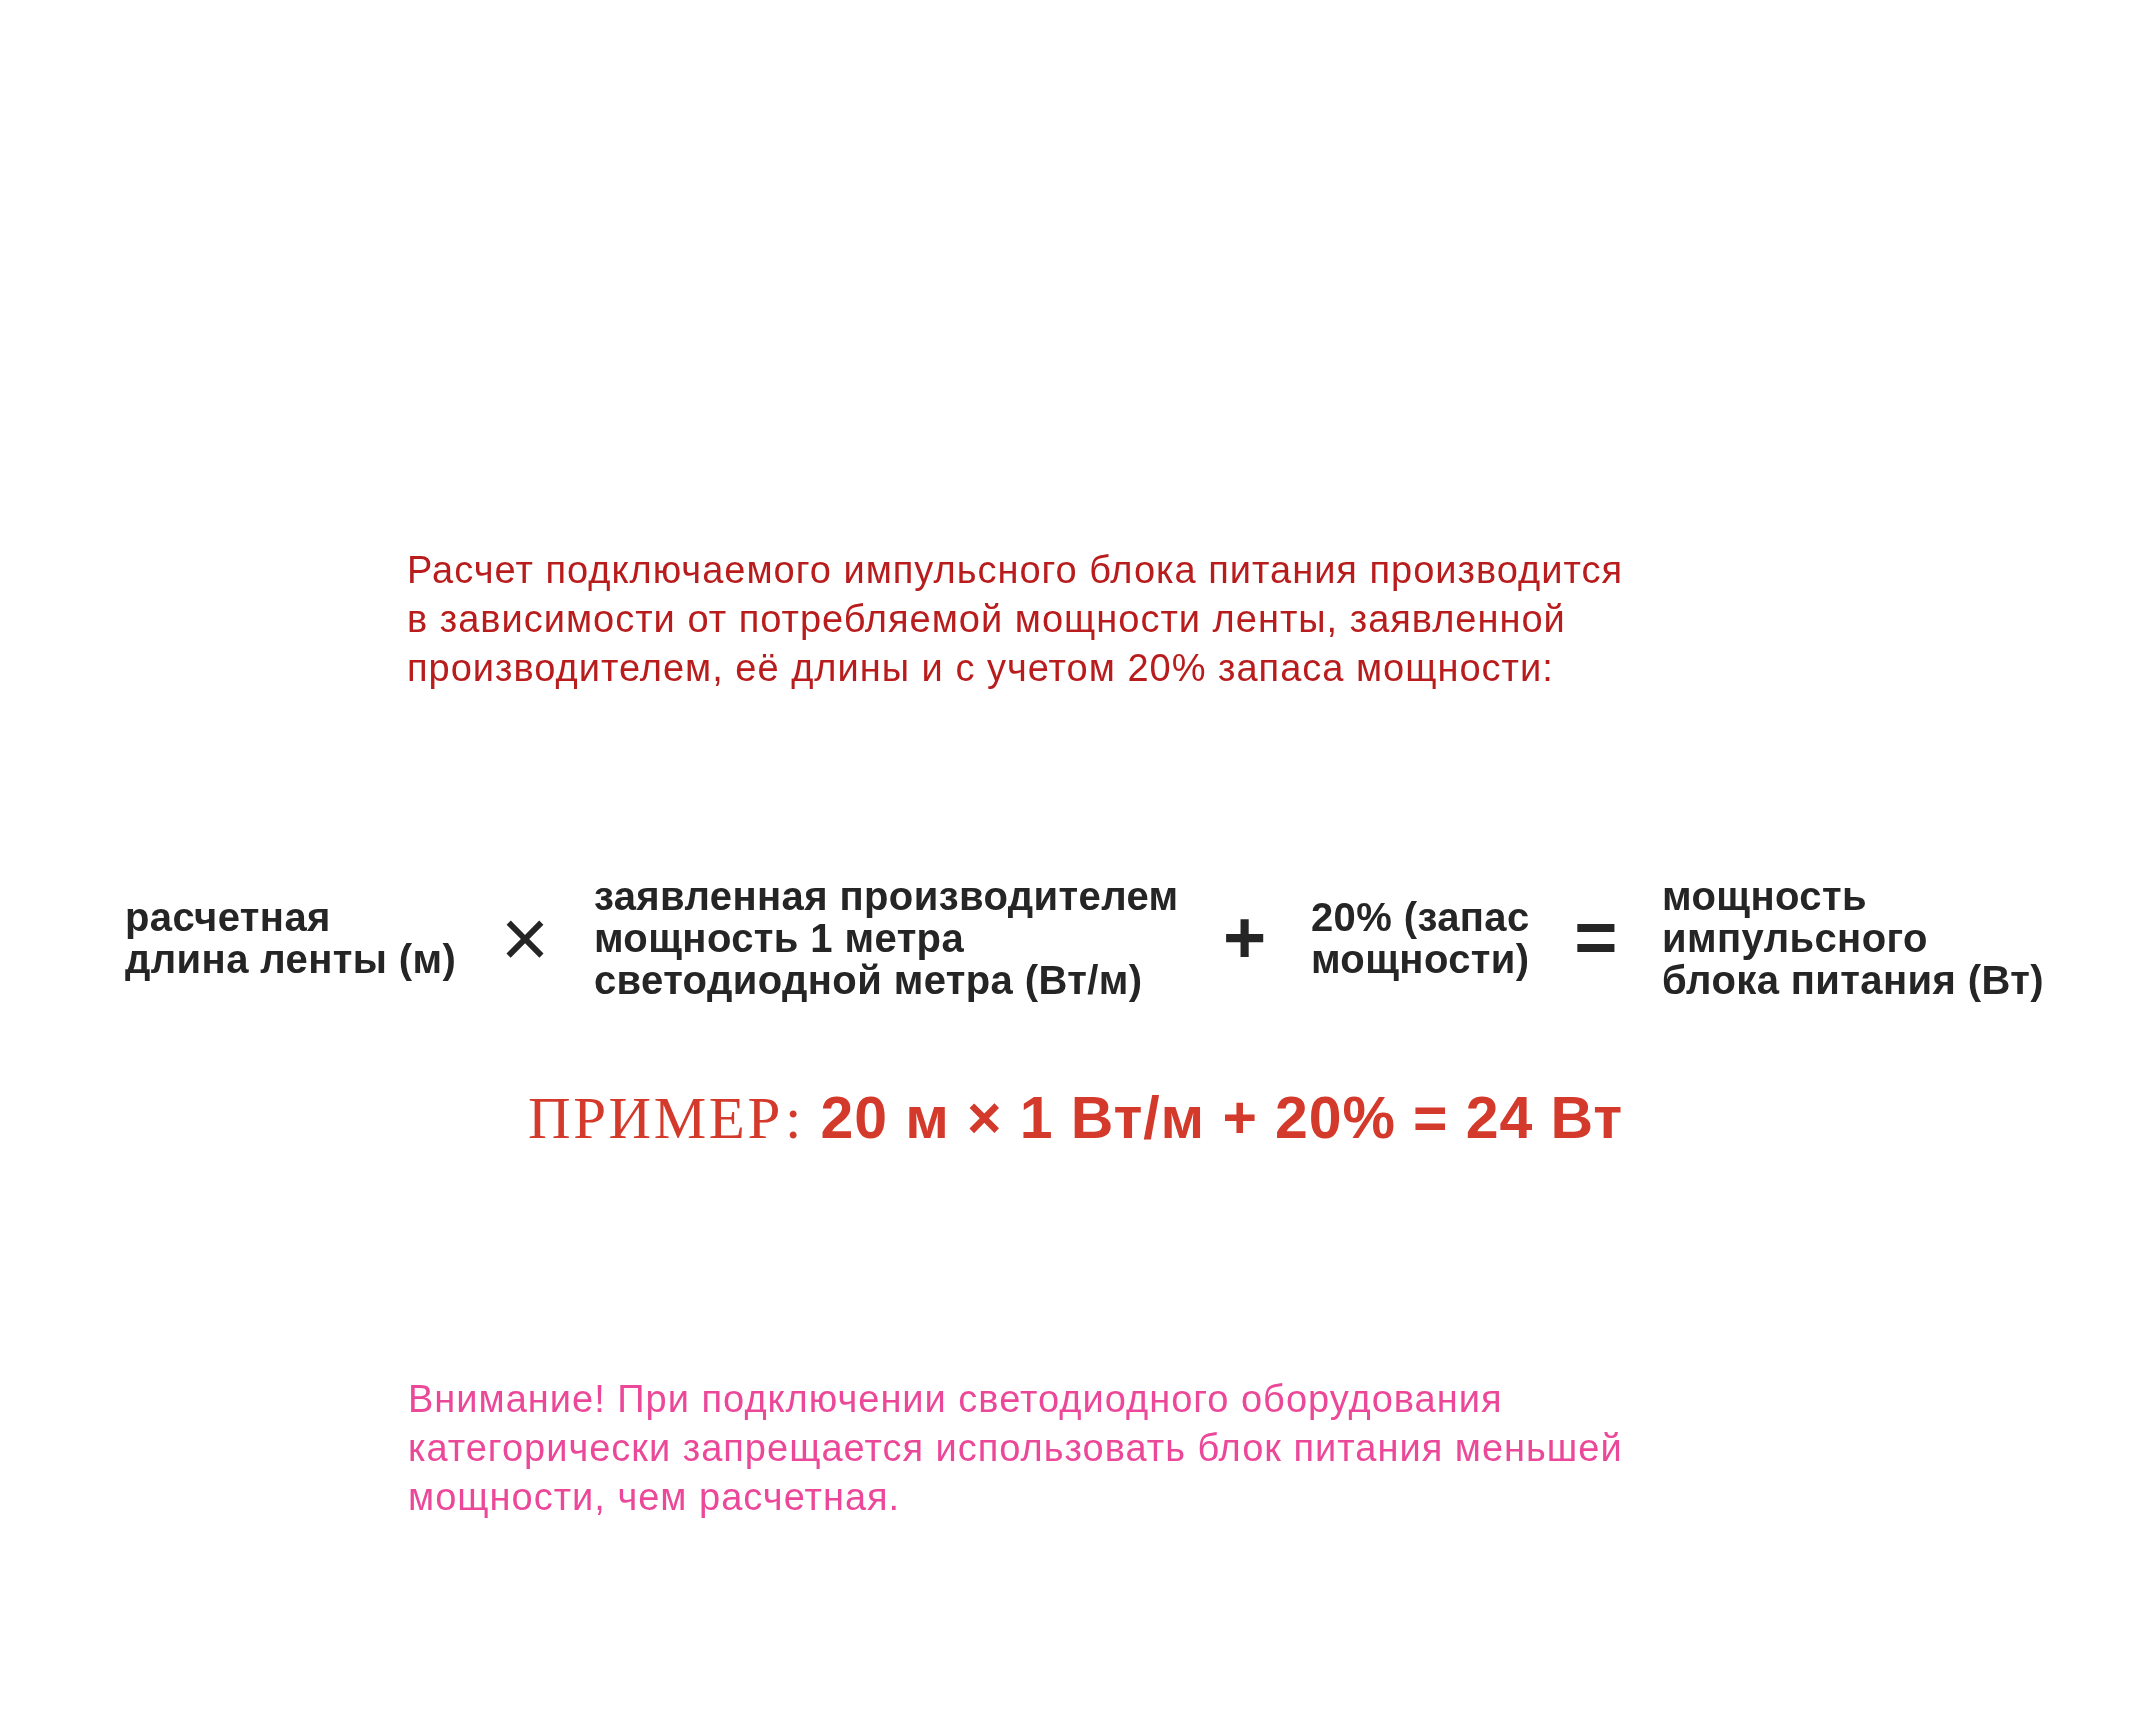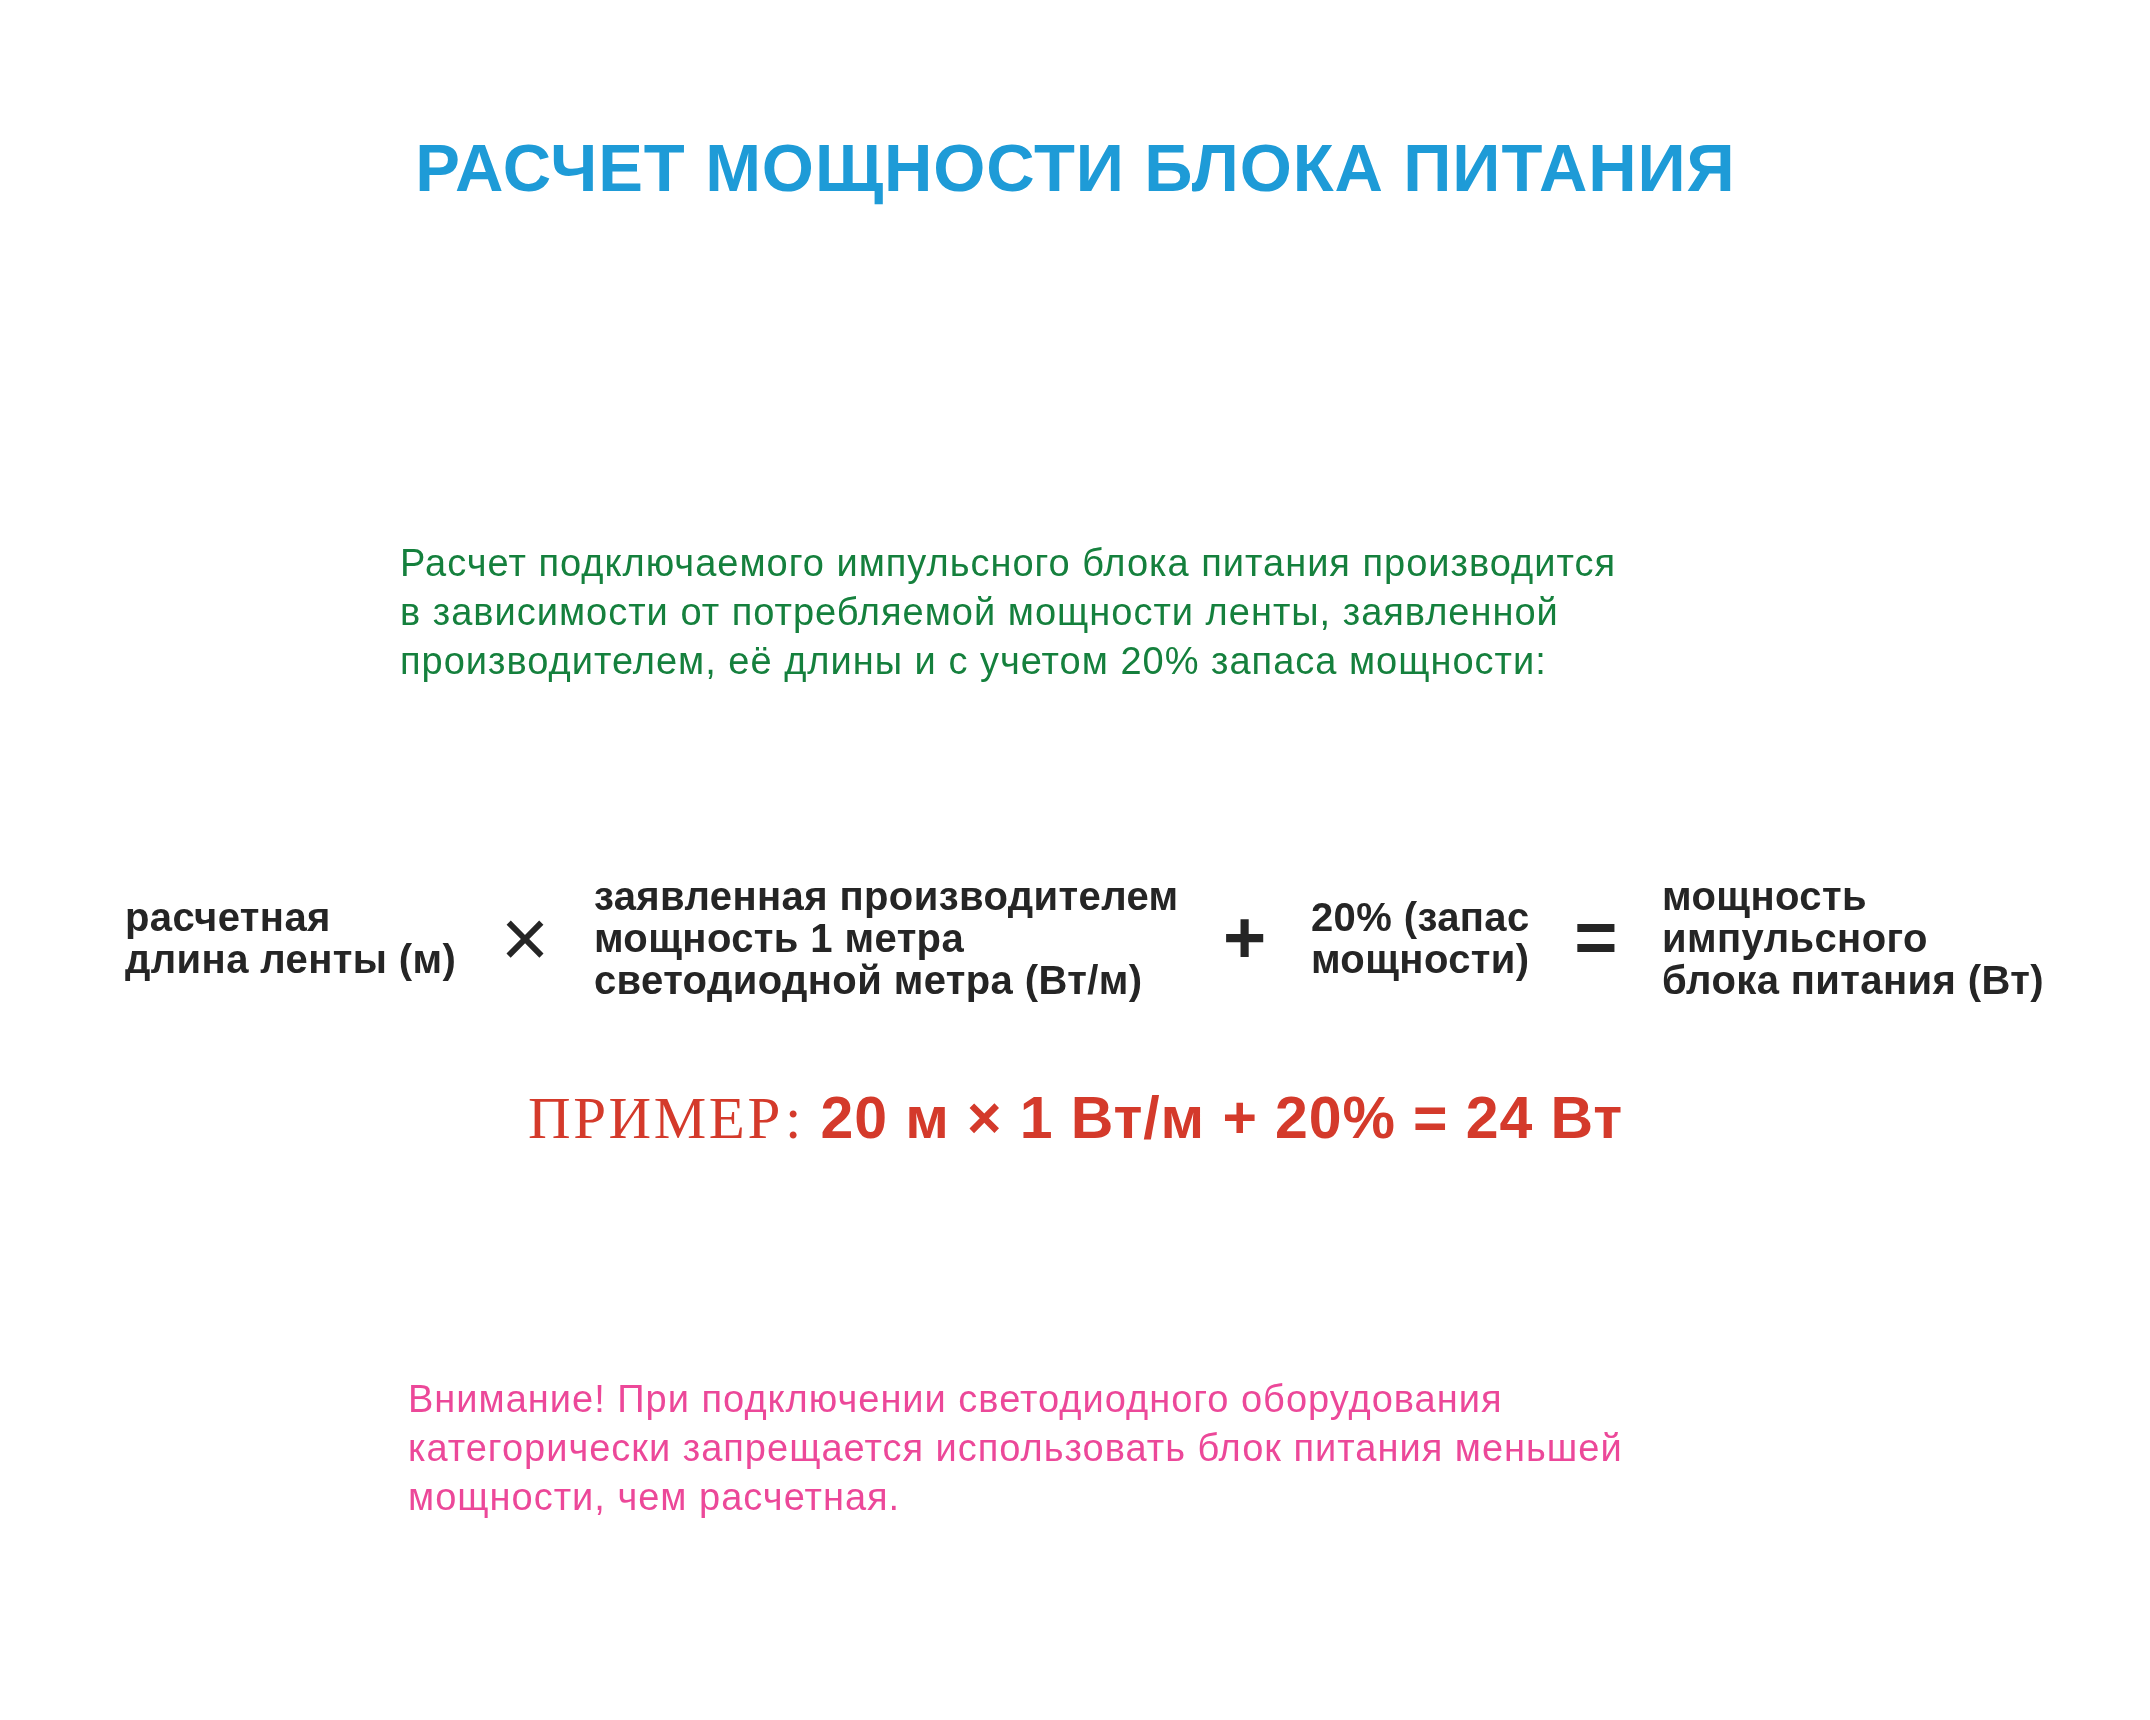--- a/index.html
+++ b/index.html
@@ -30,26 +30,26 @@
     letter-spacing: 0.9px;
     color: #1E9BD7;
   }
   .title-line { display: block; }
 
   
   .intro {
     position: absolute;
     top: 530px;
     left: 391px;
-    margin: 9px;
+    margin: 16px;
     font-size: 38px;
     line-height: 49px;
     letter-spacing: 1px;
     font-weight: 400;
-    color: #15803d;
+    color: #b91c1c;
   }
   .text-line { display: block; }
 
   
   .formula {
     position: absolute;
     top: 822px;
     left: 125px;
     width: 1919px;
     height: 138px;
@@ -116,21 +116,20 @@
     font-weight: 400;
     color: #ec4899;
   }
 </style>
 </head>
 <body>
 
 <div class="page">
 
   <h1 class="title">
-    <span class="title-line">РАСЧЕТ МОЩНОСТИ БЛОКА ПИТАНИЯ</span>
   </h1>
 
   <p class="intro">
     <span class="text-line">Расчет подключаемого импульсного блока питания производится</span>
     <span class="text-line">в зависимости от потребляемой мощности ленты, заявленной</span>
     <span class="text-line">производителем, её длины и с учетом 20% запаса мощности:</span>
   </p>
 
   <div class="formula">
 

